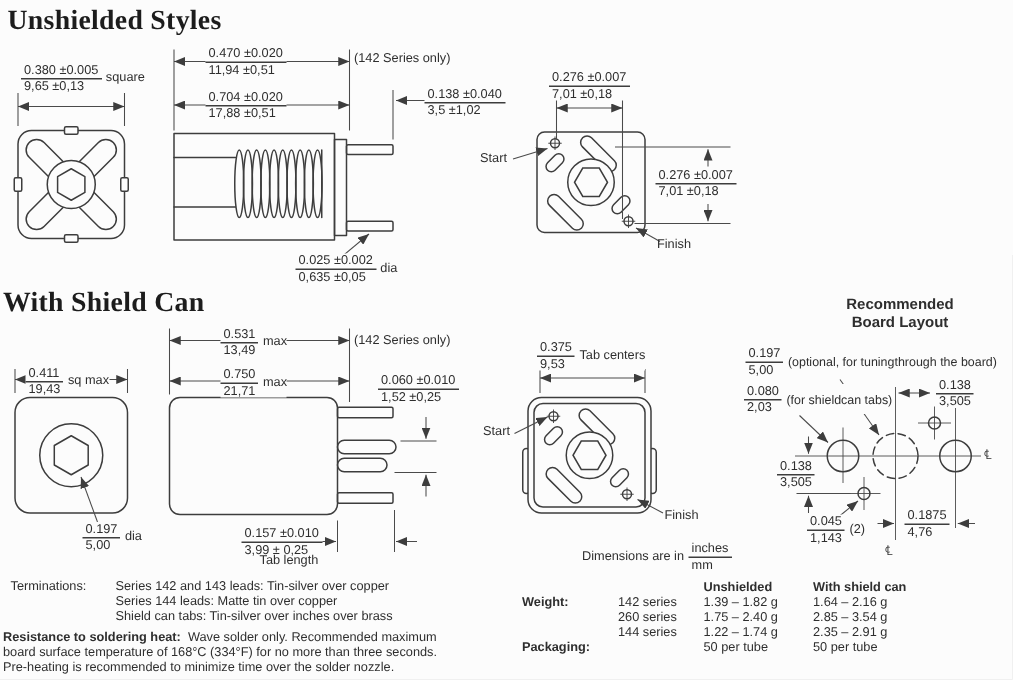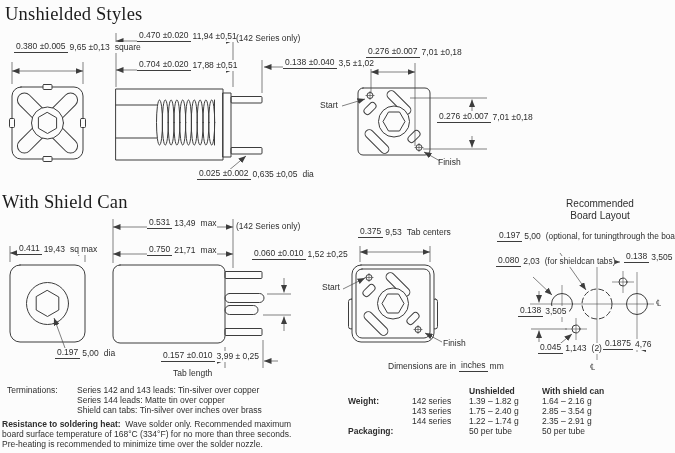--- a/index.html
+++ b/index.html
@@ -9,26 +9,26 @@
   .st{stroke:#3d3d3d;stroke-width:1;fill:none;stroke-linejoin:round;stroke-linecap:round}
   .bgfill{fill:#fcfcfc}
   .dl{stroke:#4a4a4a;stroke-width:.7;fill:none}
   .cl{stroke:#4a4a4a;stroke-width:.6;fill:none}
   .dash{stroke-dasharray:5 3}
   .abs{position:absolute;white-space:nowrap}
   .small{font-size:8.5px;line-height:1.12}
   .b{font-weight:bold}
   .dim{position:absolute;display:flex;gap:3px;font-size:8.5px;line-height:1.12;
        white-space:nowrap;background:#fcfcfc;align-items:center;color:#2e2e2e}
-  .frac{display:inline-flex;align-items:center}
+  .frac{display:inline-flex;flex-direction:column;align-items:flex-start}
   .fin{border-bottom:.9px solid #3d3d3d;padding:0 2px}
   .fmm{padding:0 2px}
   .note2{display:flex;flex-direction:row;font-size:8.3px;line-height:1.08;text-align:left}
-  .sec-title{font-family:"Liberation Serif",serif;font-weight:normal;font-size:18.5px;color:#1c1c1c;letter-spacing:.2px}
-  .board-title{font-weight:normal;font-size:10px;text-align:center;line-height:1.18;width:94px}
+  .sec-title{font-family:"Liberation Serif",serif;font-weight:bold;font-size:18.5px;color:#1c1c1c;letter-spacing:.2px}
+  .board-title{font-weight:bold;font-size:10px;text-align:center;line-height:1.18;width:94px}
   .clsym{font-size:9px}
   .terms{position:absolute;left:7px;top:386px;display:flex;font-size:8.5px;line-height:1.17}
   .terms .lbl{width:70px;font-weight:normal}
   .solder{position:absolute;left:2px;top:420px;width:340px;font-size:8.5px;line-height:1.17}
   .wtable{position:absolute;left:348px;top:386px;display:grid;
           grid-template-columns:64px 57px 73px 100px;font-size:8.5px;line-height:1.18}
 </style>
 </head>
 <body>
 
@@ -347,21 +347,21 @@
   <div></div>
   <div class="b">Unshielded</div>
   <div class="b">With shield can</div>
 
   <div class="b">Weight:</div>
   <div>142 series</div>
   <div>1.39 – 1.82 g</div>
   <div>1.64 – 2.16 g</div>
 
   <div></div>
-  <div>143 series</div>
+  <div>260 series</div>
   <div>1.75 – 2.40 g</div>
   <div>2.85 – 3.54 g</div>
 
   <div></div>
   <div>144 series</div>
   <div>1.22 – 1.74 g</div>
   <div>2.35 – 2.91 g</div>
 
   <div class="b">Packaging:</div>
   <div></div>

